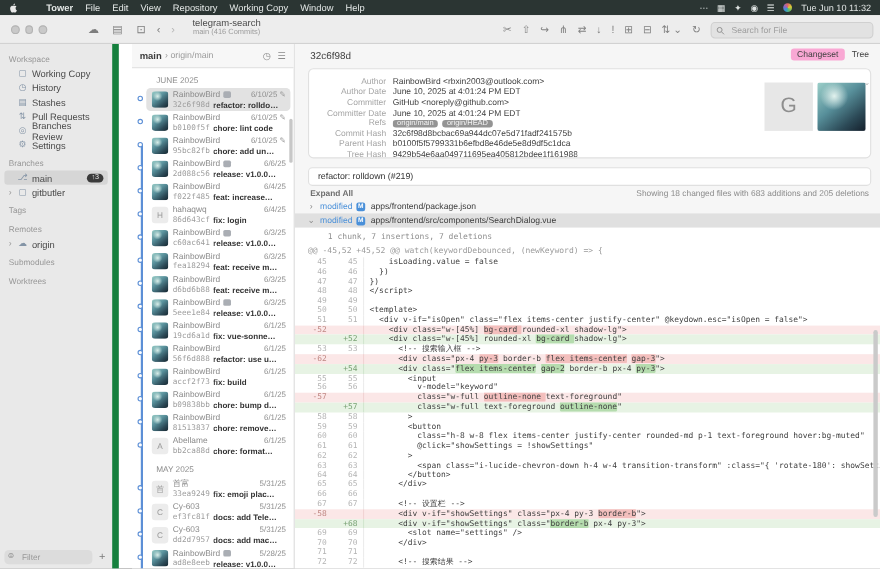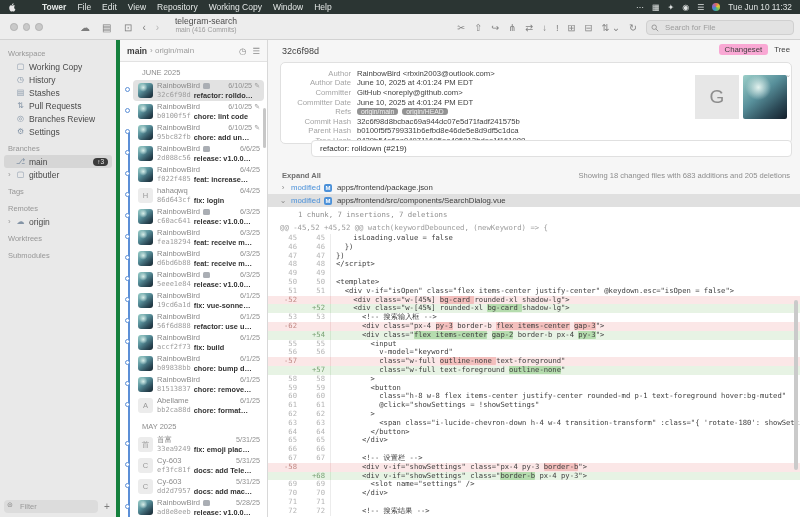--- a/index.html
+++ b/index.html
@@ -29,21 +29,21 @@
   .tb-title .t2{font-size:6.8px;color:#9c9c9c;}
   .tb-right{position:absolute;right:6px;top:0;height:26px;display:flex;align-items:center;gap:9px;color:#828282;font-size:9.5px;}
   .search{position:relative;width:148px;height:15px;background:#e2e2e2;border:1px solid #d0d0d0;border-radius:4px;}
   .search svg{position:absolute;left:4px;top:3px;}
   .search input{position:absolute;left:16px;top:0;right:2px;height:13px;border:0;background:transparent;outline:none;
                 font-size:7.8px;color:#555;font-family:"Liberation Sans",sans-serif;}
   .search input::placeholder{color:#9d9d9d;}
 
   
   .content{position:absolute;top:26px;left:0;right:0;bottom:0;}
-  .sidebar{position:absolute;left:0;top:0;bottom:0;width:120px;background:#e9e9e9;border-right:4px solid #15803d;padding-top:3px;}
+  .sidebar{position:absolute;left:0;top:0;bottom:0;width:108px;background:#e9e9e9;border-right:6px solid #15803d;padding-top:3px;}
   .slabel{font-size:7.5px;color:#979797;padding:6px 0 2px 8px;}
   .sitem{display:flex;align-items:center;height:13px;margin:0 4px;padding:0 4px 0 12px;border-radius:3px;font-size:8.5px;color:#4a4a4a;}
   .sitem.sel{background:#d6d6d6;}
   .sicon{color:#8494a6;margin-right:4px;font-size:8px;width:9px;text-align:center;flex:none;}
   .schev{color:#9a9a9a;font-size:8px;margin:0 1px 0 -8px;width:7px;flex:none;}
   .sbadge{margin-left:auto;background:#3b3b3b;color:#ededed;font-size:6.5px;line-height:8px;padding:0 4px;border-radius:5px;}
   .filterbar{position:absolute;bottom:4px;left:4px;right:4px;height:14px;display:flex;align-items:center;gap:4px;}
   .filterfield{flex:1;position:relative;height:13px;background:#dcdcdc;border-radius:4px;}
   .filterfield .ficon{position:absolute;left:3px;top:1.5px;font-size:7px;color:#8b8b8b;}
   .filterfield input{position:absolute;left:14px;right:2px;top:0;height:13px;background:transparent;border:0;outline:none;font-size:7.5px;color:#555;}
@@ -88,22 +88,22 @@
   .mrow{display:flex;align-items:center;height:8.6px;margin-bottom:1px;font-size:7.7px;}
   .mlabel{width:62px;text-align:right;color:#a5a5a5;margin-right:6px;flex:none;}
   .mval{color:#3f3f3f;white-space:nowrap;overflow:hidden;}
   .refbadge{background:#949494;color:#f3f3f3;border-radius:3px;padding:0 4px;margin-right:4px;font-size:6.8px;line-height:8px;}
   .gav{position:absolute;top:12px;right:52px;width:44px;height:44px;background:#e7e7e7;color:#8e8e8e;font-size:19px;
        display:flex;align-items:center;justify-content:center;}
   .anav{position:absolute;top:12px;right:4px;width:44px;height:44px;border-radius:2px;
         background:radial-gradient(circle at 35% 28%,#e2f2ee 0%,rgba(226,242,238,0) 30%),
         linear-gradient(140deg,#9ccfc9 0%,#58909b 42%,#2c4a57 75%,#141f2b 100%);}
   .mchev{position:absolute;top:8px;right:0px;color:#b5b5b5;font-size:7px;}
-  .msgbox{position:absolute;top:100px;left:12px;right:8px;height:17px;background:#fff;border:1px solid #e0e0e0;border-radius:4px;
-          font-size:8px;color:#333;line-height:16px;padding:0 8px;margin-left:31px;}
+  .msgbox{position:absolute;top:112px;left:12px;right:8px;height:17px;background:#fff;border:1px solid #e0e0e0;border-radius:4px;
+          font-size:8px;color:#333;line-height:16px;padding:0 8px;}
   .expandrow{position:absolute;top:131px;left:14px;right:10px;display:flex;font-size:7.6px;}
   .expand{color:#6f6f6f;font-weight:bold;}
   .fsummary{margin-left:auto;color:#8c8c8c;}
   .files{position:absolute;top:141px;left:0;right:0;}
   .frow{display:flex;align-items:center;height:13px;padding-left:10px;font-size:7.8px;}
   .frow.sel{background:#e0e0e0;}
   .fchev{width:10px;color:#8c8c8c;font-size:8px;text-align:center;flex:none;}
   .fstat{color:#4a90d9;width:33px;margin-left:3px;flex:none;}
   .fbadge{width:8px;height:8px;background:#4a90d9;color:#fff;border-radius:2px;font-size:6px;font-weight:700;
           display:flex;align-items:center;justify-content:center;margin-right:5px;flex:none;}
@@ -254,24 +254,24 @@
             </div>
             <div class="ssec">
               <div class="slabel">Remotes</div>
               <div class="sitem">
                 <span class="schev">›</span>
                 <span class="sicon">☁</span>
                 <span class="stext">origin</span>
               </div>
             </div>
             <div class="ssec">
+              <div class="slabel">Submodules</div>
+            </div>
+            <div class="ssec">
               <div class="slabel">Worktrees</div>
-            </div>
-            <div class="ssec">
-              <div class="slabel">Submodules</div>
             </div>
           </div>
         <div class="filterbar">
           <span class="filterfield">
             <span class="ficon">⊜</span>
             <input placeholder="Filter" style="">
           </span>
           <span class="addbtn">+</span>
         </div>
       </aside>

